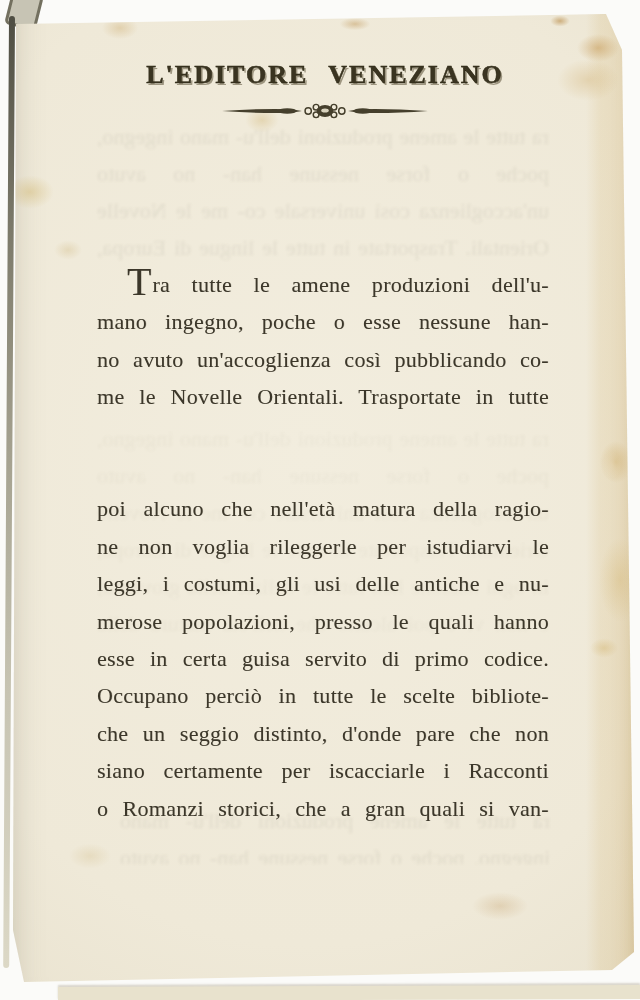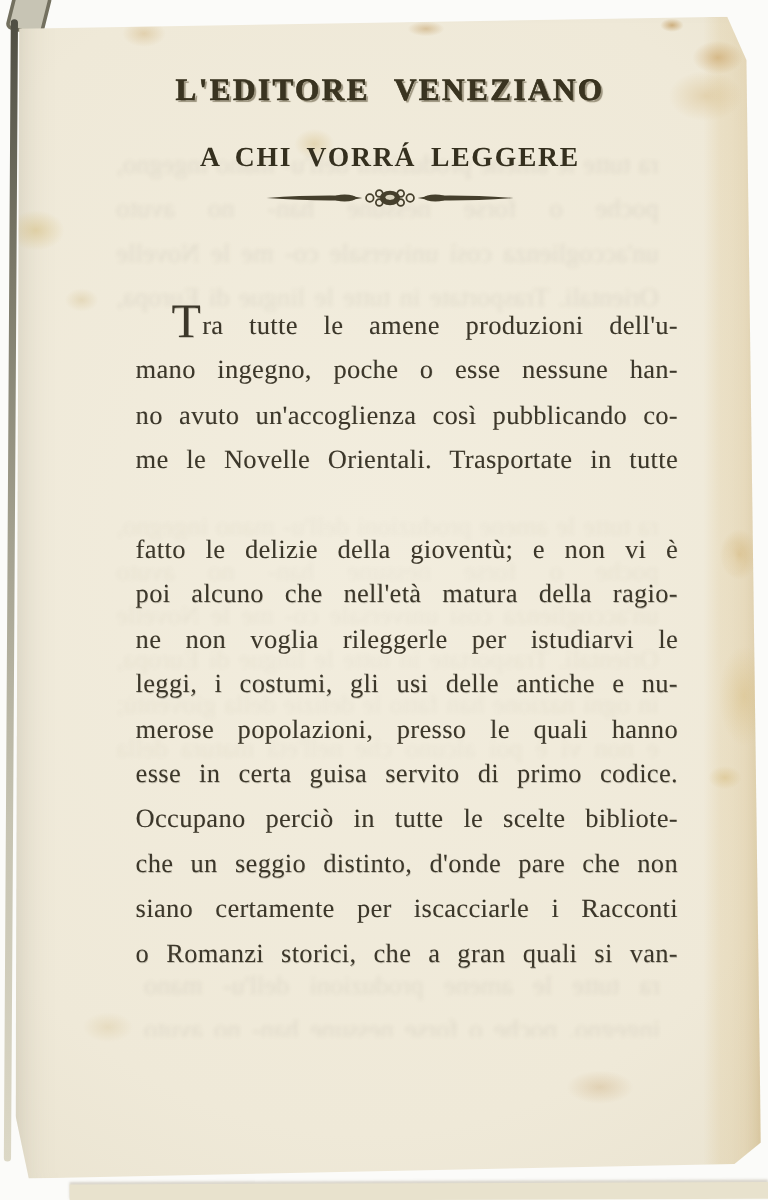--- a/index.html
+++ b/index.html
@@ -89,23 +89,24 @@
     letter-spacing:1.5px;word-spacing:5px;
   }
   .ornament{margin-top:9px;height:24px;}
   .ornament svg{vertical-align:top;}
 
   .body{
     position:absolute;left:97px;top:252px;width:452px;height:610px;z-index:2;
     font-size:22px;color:#3c372a;letter-spacing:.3px;
   }
   .tline{
-    position:absolute;left:16px;width:100%;
+    position:absolute;left:0;width:100%;
     line-height:37.4px;text-align:justify;white-space:normal;
     text-shadow:.4px .4px 0 rgba(60,55,42,.25);
+    margin-top:14px;
   }
   .tline:not(.last)::after{content:"";display:inline-block;width:100%;height:0;}
   .tline.first{text-indent:30px;}
   .tline.last{text-align:left;}
   .dropcap{
     font-size:40px;line-height:0;font-weight:normal;
     position:relative;top:3px;letter-spacing:0;margin-right:1px;
   }
 </style>
 </head>
@@ -117,21 +118,20 @@
   <div class="under-page"></div>
 
   <div class="page">
     <div class="stains"></div>
     <div class="ghost g1">ra tutte le amene produzioni dell'u- mano ingegno, poche o forse nessune han- no avuto un'accoglienza così universale co- me le Novelle Orientali. Trasportate in tutte le lingue di Europa, in ogni nazione han fatto le delizie della gioventù; e non vi è poi alcuno che nell'età matura della ragio- ne non voglia rileggerle per istudiarvi le leggi, i costumi, gli usi delle antiche e nu- merose popolazioni, presso le quali hanno esse in certa guisa servito di primo codice. Occupano perciò in tutte le scelte bibliote- che un seggio distinto, d'onde pare che non siano certamente per iscacciarle i Racconti o Romanzi storici, che a gran copia si van- no in oggi pubblicando.</div>
     <div class="ghost g2">ra tutte le amene produzioni dell'u- mano ingegno, poche o forse nessune han- no avuto un'accoglienza così universale co- me le Novelle Orientali. Trasportate in tutte le lingue di Europa, in ogni nazione han fatto le delizie della gioventù; e non vi è poi alcuno che nell'età matura della ragio- ne non voglia rileggerle per istudiarvi le leggi, i costumi, gli usi delle antiche e nu- merose popolazioni, presso le quali hanno esse in certa guisa servito di primo codice. Occupano perciò in tutte le scelte bibliote- che un seggio distinto, d'onde pare che non siano certamente per iscacciarle i Racconti o Romanzi storici, che a gran copia si van- no in oggi pubblicando.</div>
     <div class="ghost g3">ra tutte le amene produzioni dell'u- mano ingegno, poche o forse nessune han- no avuto un'accoglienza così universale co- me le Novelle Orientali. Trasportate in tutte le lingue di Europa, in ogni nazione han fatto le delizie della gioventù; e non vi è poi alcuno che nell'età matura della ragio- ne non voglia rileggerle per istudiarvi le leggi, i costumi, gli usi delle antiche e nu- merose popolazioni, presso le quali hanno esse in certa guisa servito di primo codice. Occupano perciò in tutte le scelte bibliote- che un seggio distinto, d'onde pare che non siano certamente per iscacciarle i Racconti o Romanzi storici, che a gran copia si van- no in oggi pubblicando.</div>
 
     <div class="header">
       <div class="title">L'EDITORE VENEZIANO</div>
-      <div class="subtitle">A CHI VORRÁ LEGGERE</div>
       <div class="ornament">
         <svg width="210" height="24" viewBox="0 0 200 22" xmlns="http://www.w3.org/2000/svg">
           <g fill="#453f2c" stroke="none">
             <path d="M2,11 Q38,8.4 68,9.3 L78,11 L68,12.7 Q38,13.6 2,11 Z"></path>
             <ellipse cx="64" cy="11" rx="9" ry="2.7"></ellipse>
             <path d="M198,11 Q162,8.4 132,9.3 L122,11 L132,12.7 Q162,13.6 198,11 Z"></path>
             <ellipse cx="136" cy="11" rx="9" ry="2.7"></ellipse>
             <ellipse cx="100" cy="11" rx="8" ry="5.8"></ellipse>
           </g>
           <g fill="none" stroke="#453f2c" stroke-width="1.4">
@@ -145,21 +145,20 @@
           <ellipse cx="100" cy="10.5" rx="3.6" ry="2" fill="#d9d3be"></ellipse>
         </svg>
       </div>
     </div>
 
     <div class="body">
         <div class="tline first" style="top: 0px;"><span class="dropcap">T</span>ra tutte le amene produzioni dell'u-</div>
         <div class="tline" style="top: 37.4px;">mano ingegno, poche o esse nessune han-</div>
         <div class="tline" style="top: 74.8px;">no avuto un'accoglienza così pubblicando co-</div>
         <div class="tline" style="top: 112.2px;">me le Novelle Orientali. Trasportate in tutte</div>
-        <div class="tline" style="top: 187px;">fatto le delizie della gioventù; e non vi è</div>
         <div class="tline" style="top: 224.4px;">poi alcuno che nell'età matura della ragio-</div>
         <div class="tline" style="top: 261.8px;">ne non voglia rileggerle per istudiarvi le</div>
         <div class="tline" style="top: 299.2px;">leggi, i costumi, gli usi delle antiche e nu-</div>
         <div class="tline" style="top: 374px;">esse in certa guisa servito di primo codice.</div>
         <div class="tline" style="top: 336.6px;">merose popolazioni, presso le quali hanno</div>
         <div class="tline" style="top: 411.4px;">Occupano perciò in tutte le scelte bibliote-</div>
         <div class="tline" style="top: 448.8px;">che un seggio distinto, d'onde pare che non</div>
         <div class="tline" style="top: 486.2px;">siano certamente per iscacciarle i Racconti</div>
         <div class="tline" style="top: 523.6px;">o Romanzi storici, che a gran quali si van-</div>
       </div>

